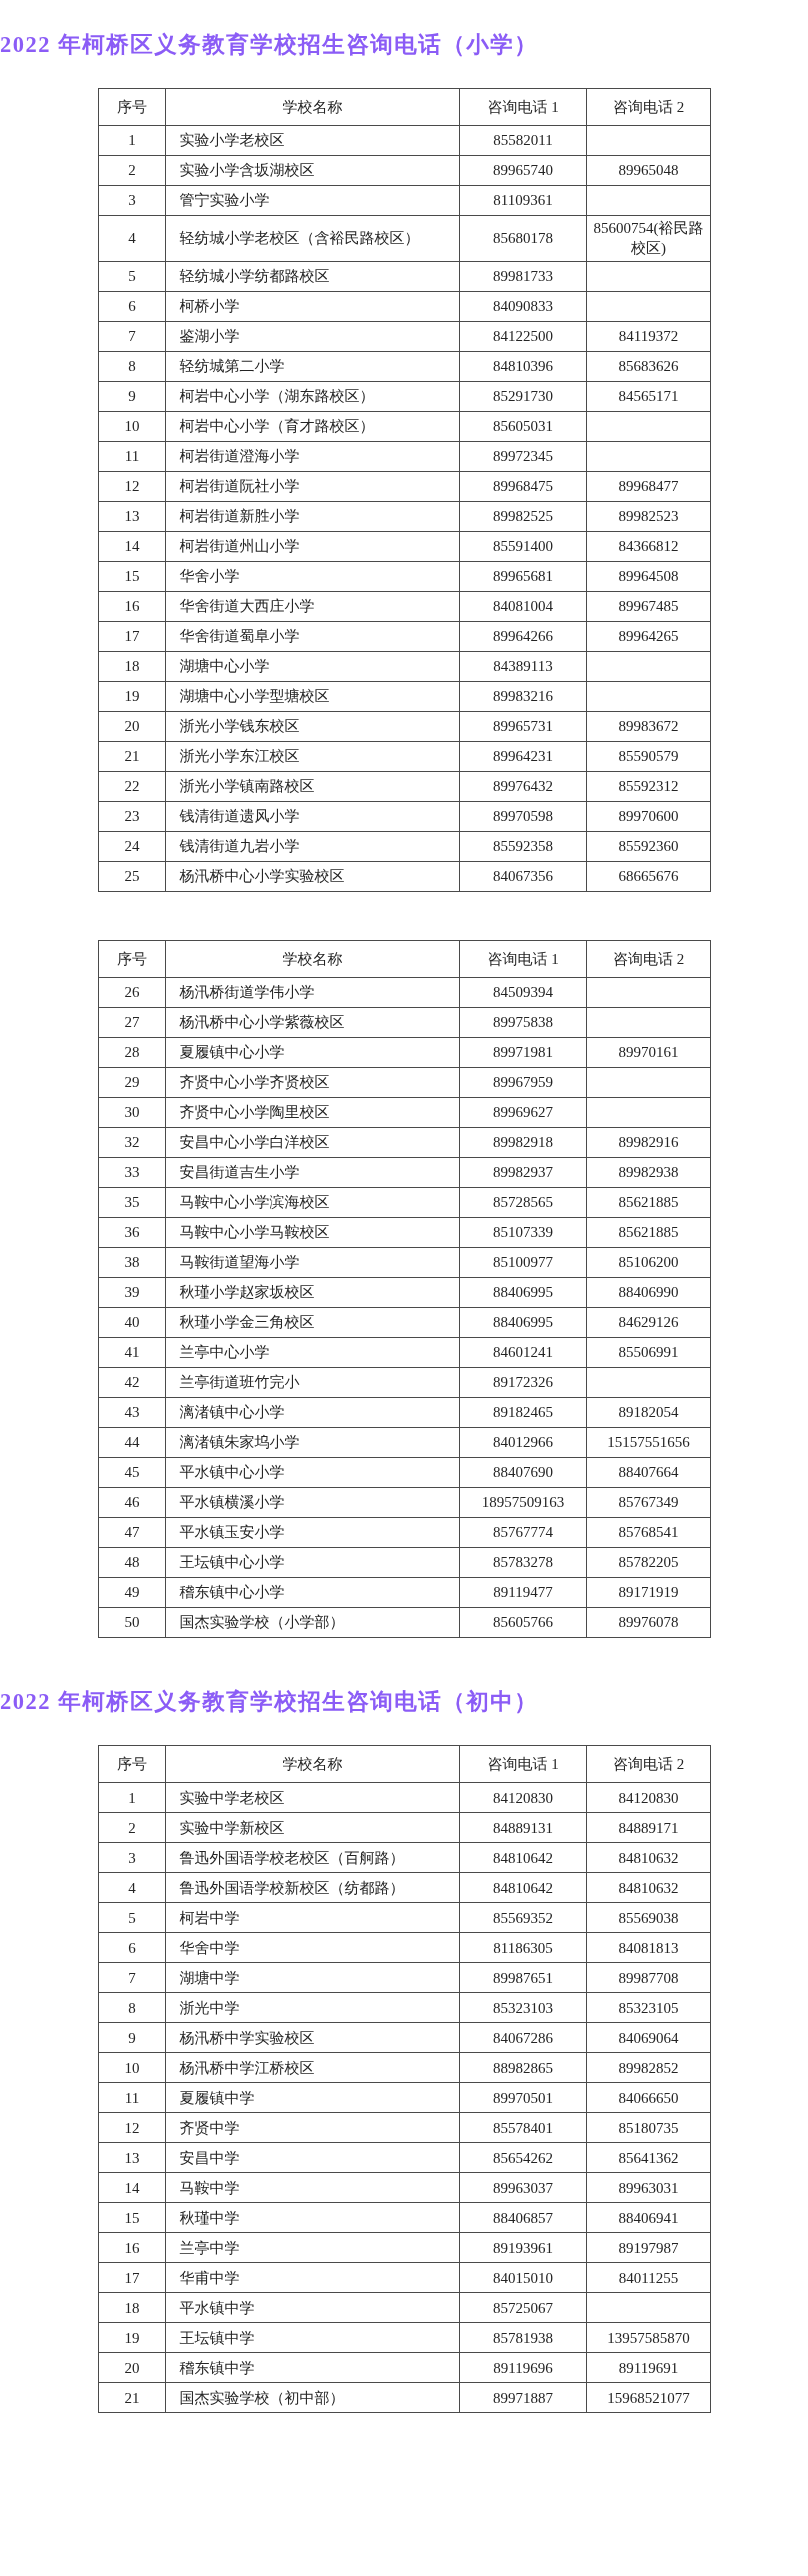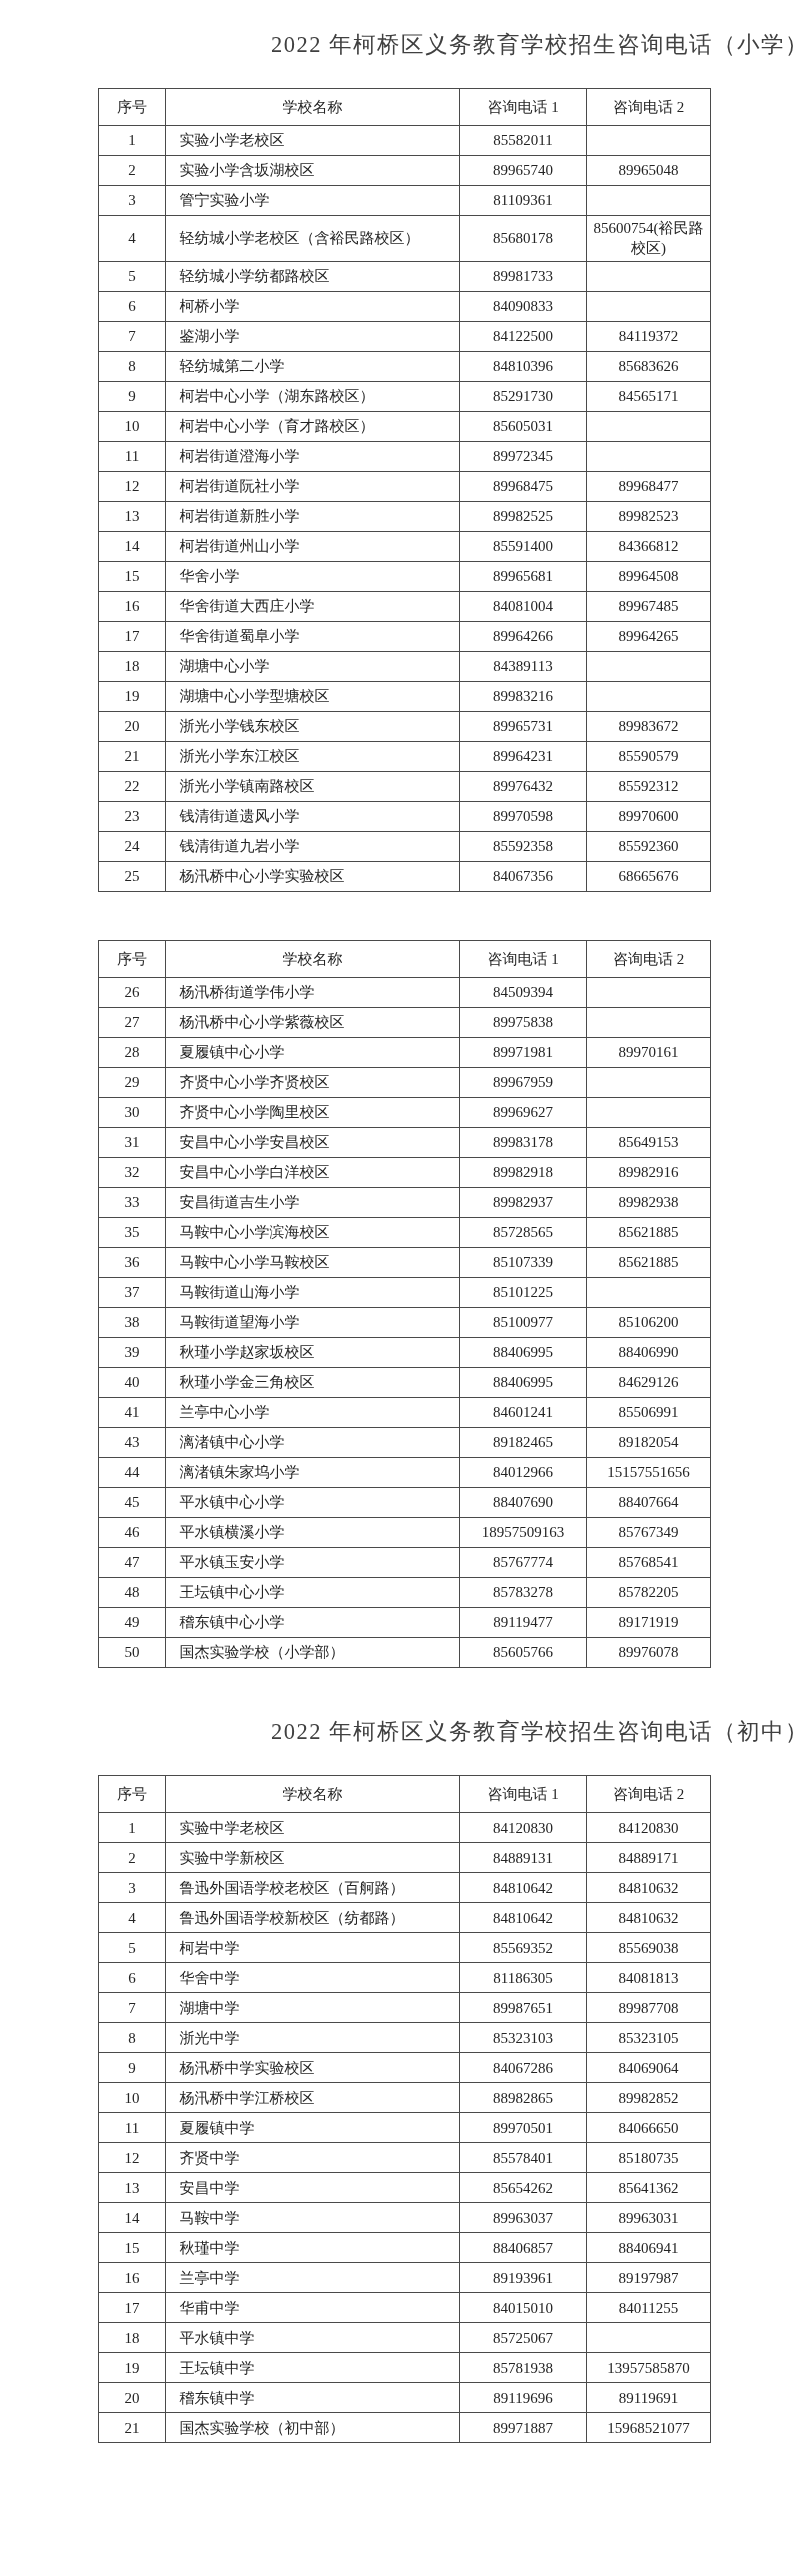--- a/index.html
+++ b/index.html
@@ -13,26 +13,26 @@
     color: #1f1f1f;
   }
   .page {
     width: 809px;
     min-height: 2576px;
     box-sizing: border-box;
     padding: 18px 0 45px 0;
     background: #ffffff;
   }
   .doc-title {
-    text-align: right;
+    text-align: left;
     font-size: 22.5px;
-    font-weight: 400;
+    font-weight: 700;
     letter-spacing: 1.5px;
     margin: 10.5px 0 28.5px 0;
-    color: #404040;
+    color: #8b5cf6;
   }
   section.mid .doc-title {
     margin-top: 8px;
   }
   table.phone-table {
     border-collapse: collapse;
     table-layout: fixed;
     width: 613px;
     margin: 0 auto 48px auto;
     background: #ffffff;
@@ -269,26 +269,20 @@
             <td class="col2">89967959</td>
             <td class="col3"></td>
           </tr>
           <tr>
             <td class="col0">30</td>
             <td class="col1">齐贤中心小学陶里校区</td>
             <td class="col2">89969627</td>
             <td class="col3"></td>
           </tr>
           <tr>
-            <td class="col0">31</td>
-            <td class="col1">安昌中心小学安昌校区</td>
-            <td class="col2">89983178</td>
-            <td class="col3">85649153</td>
-          </tr>
-          <tr>
             <td class="col0">32</td>
             <td class="col1">安昌中心小学白洋校区</td>
             <td class="col2">89982918</td>
             <td class="col3">89982916</td>
           </tr>
           <tr>
             <td class="col0">33</td>
             <td class="col1">安昌街道吉生小学</td>
             <td class="col2">89982937</td>
             <td class="col3">89982938</td>
@@ -299,26 +293,20 @@
             <td class="col2">85728565</td>
             <td class="col3">85621885</td>
           </tr>
           <tr>
             <td class="col0">36</td>
             <td class="col1">马鞍中心小学马鞍校区</td>
             <td class="col2">85107339</td>
             <td class="col3">85621885</td>
           </tr>
           <tr>
-            <td class="col0">37</td>
-            <td class="col1">马鞍街道山海小学</td>
-            <td class="col2">85101225</td>
-            <td class="col3"></td>
-          </tr>
-          <tr>
             <td class="col0">38</td>
             <td class="col1">马鞍街道望海小学</td>
             <td class="col2">85100977</td>
             <td class="col3">85106200</td>
           </tr>
           <tr>
             <td class="col0">39</td>
             <td class="col1">秋瑾小学赵家坂校区</td>
             <td class="col2">88406995</td>
             <td class="col3">88406990</td>
@@ -329,20 +317,26 @@
             <td class="col2">88406995</td>
             <td class="col3">84629126</td>
           </tr>
           <tr>
             <td class="col0">41</td>
             <td class="col1">兰亭中心小学</td>
             <td class="col2">84601241</td>
             <td class="col3">85506991</td>
           </tr>
           <tr>
+            <td class="col0">42</td>
+            <td class="col1">兰亭街道班竹完小</td>
+            <td class="col2">89172326</td>
+            <td class="col3"></td>
+          </tr>
+          <tr>
             <td class="col0">43</td>
             <td class="col1">漓渚镇中心小学</td>
             <td class="col2">89182465</td>
             <td class="col3">89182054</td>
           </tr>
           <tr>
             <td class="col0">44</td>
             <td class="col1">漓渚镇朱家坞小学</td>
             <td class="col2">84012966</td>
             <td class="col3">15157551656</td>

